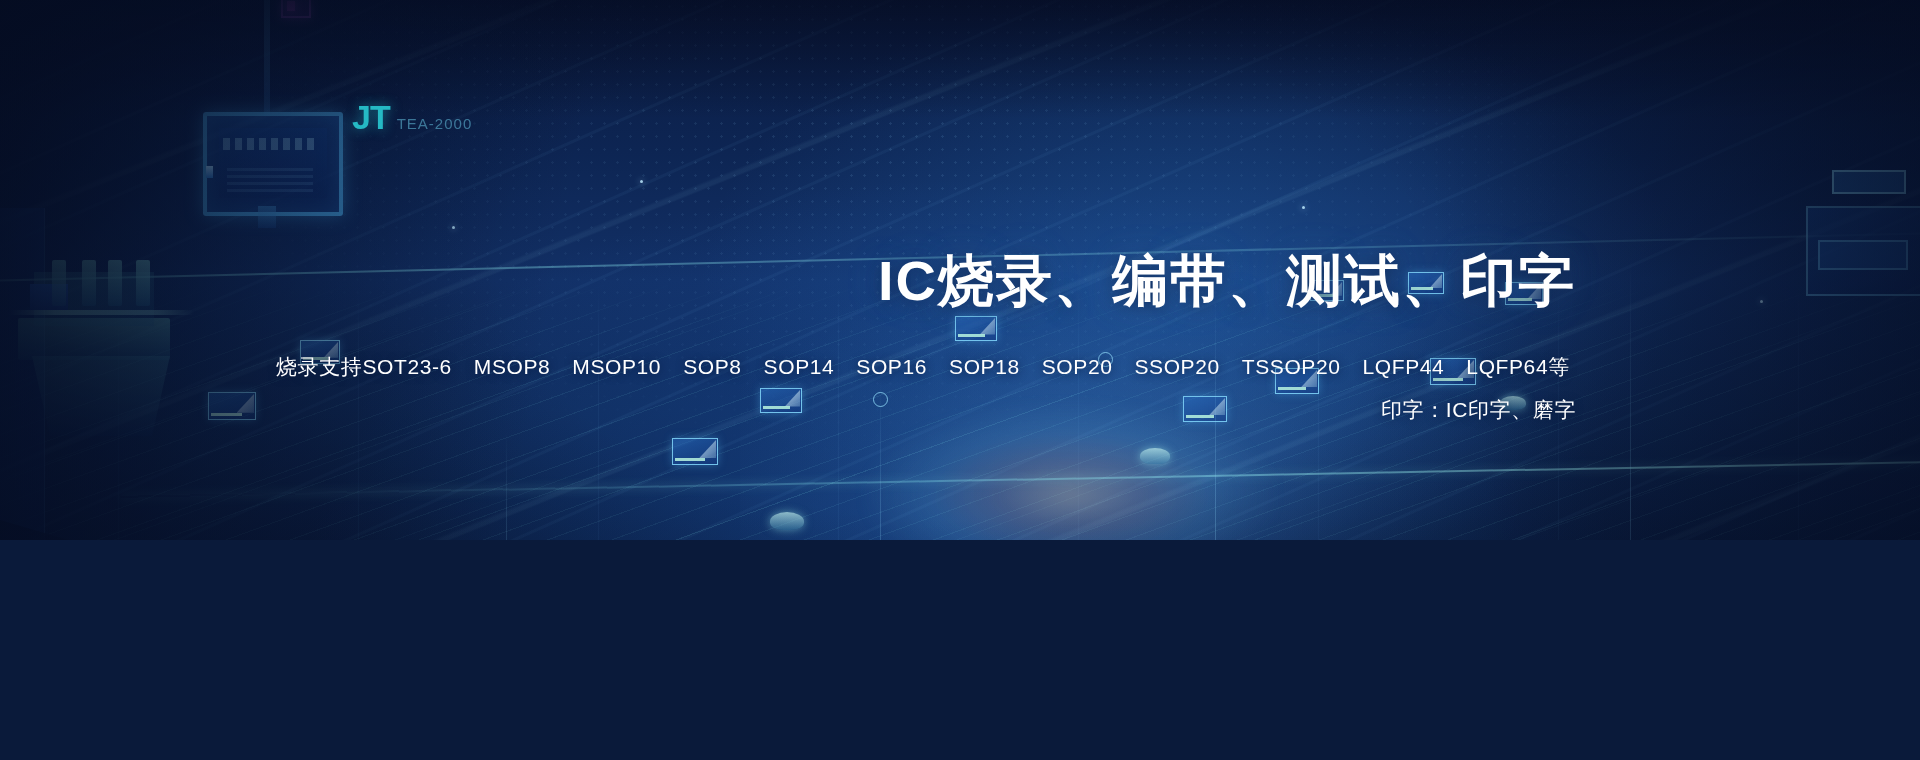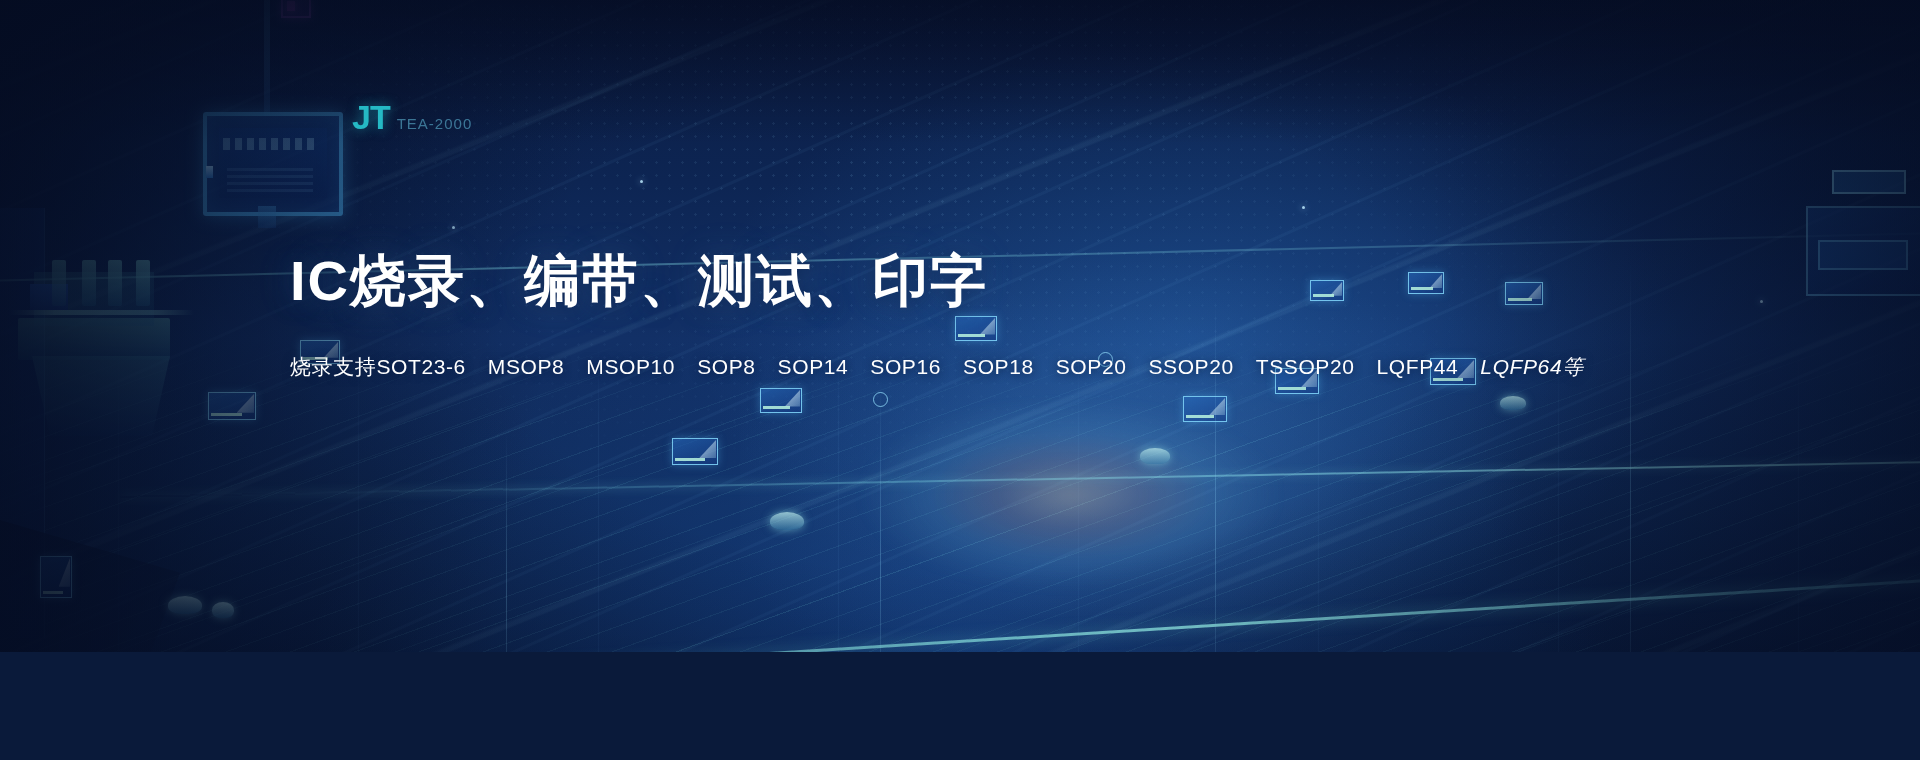--- a/index.html
+++ b/index.html
@@ -1,20 +1,20 @@
 <!DOCTYPE html>
 <html><head>
 <meta charset="utf-8">
 <style>
   html,body{margin:0;padding:0;background:#0a1a3a;}
   body{font-family:"Liberation Sans","DejaVu Sans",sans-serif;}
 
   .banner{
     position:relative;
-    width:1920px;height:652px;
+    width:1920px;height:540px;
     overflow:hidden;
     background:
       radial-gradient(ellipse 700px 420px at 62% 52%, rgba(40,110,190,0.42) 0%, rgba(18,55,125,0.0) 70%),
       radial-gradient(ellipse 900px 500px at 50% 100%, rgba(26,84,170,0.55) 0%, rgba(10,30,80,0) 72%),
       linear-gradient(180deg,#0b1c42 0%,#0d2553 28%,#123066 52%,#0f2a58 76%,#0b1f44 100%);
   }
 
   
   .layer{position:absolute;inset:0;pointer-events:none;}
 
@@ -257,21 +257,21 @@
     text-shadow:0 0 12px rgba(40,200,215,0.55);
     line-height:1;
   }
   .logo-model{
     font-size:15px;letter-spacing:1px;
     color:rgba(90,175,205,0.62);
     line-height:1;
   }
 
   
-  .content{position:absolute;left:290px;top:250px;width:1300px;}
+  .content{position:absolute;left:276px;top:250px;width:1300px;text-align:right;}
 
   .title{
     font-family:"Liberation Sans","DejaVu Sans",sans-serif;
     font-size:56px;
     font-weight:700;
     color:#ffffff;
     letter-spacing:2px;
     line-height:1.1;
     margin:0 0 44px 0;
     text-shadow:0 2px 18px rgba(10,30,70,0.75), 0 0 34px rgba(120,190,255,0.25);
@@ -282,21 +282,21 @@
     font-size:21px;
     color:#ffffff;
     letter-spacing:.6px;
     line-height:1;
     margin:0 0 22px 0;
     text-shadow:0 1px 9px rgba(8,26,64,0.85);
     white-space:nowrap;
   }
   .sub .pkgs{display:inline;}
   .sub .pkg{margin-right:22px;}
-  .sub .pkg:last-child{margin-right:11px;font-style:italic;}
+  .sub .pkg:last-child{margin-right:11px;}
 </style>
 </head>
 <body>
 
 <div class="banner">
 
   <div class="layer streaks"></div>
   <div class="layer streaks2"></div>
   <div class="layer dots"></div>
   <div class="layer circuit"></div>
@@ -382,15 +382,16 @@
   </div>
 
   <div class="content">
     <h1 class="title">IC烧录、编带、测试、印字</h1>
 
     <div class="sub">
       <span>烧录支持</span><span class="pkgs" id="pkg-list"><span class="pkg" style="margin-left: 0px;">SOT23-6</span><span class="pkg">MSOP8</span><span class="pkg">MSOP10</span><span class="pkg">SOP8</span><span class="pkg">SOP14</span><span class="pkg">SOP16</span><span class="pkg">SOP18</span><span class="pkg">SOP20</span><span class="pkg">SSOP20</span><span class="pkg">TSSOP20</span><span class="pkg">LQFP44</span><span class="pkg">LQFP64等</span></span>
     </div>
 
 
+    <div class="sub">印字：IC印字、磨字</div>
   </div>
 
 </div>
 
 </body></html>

